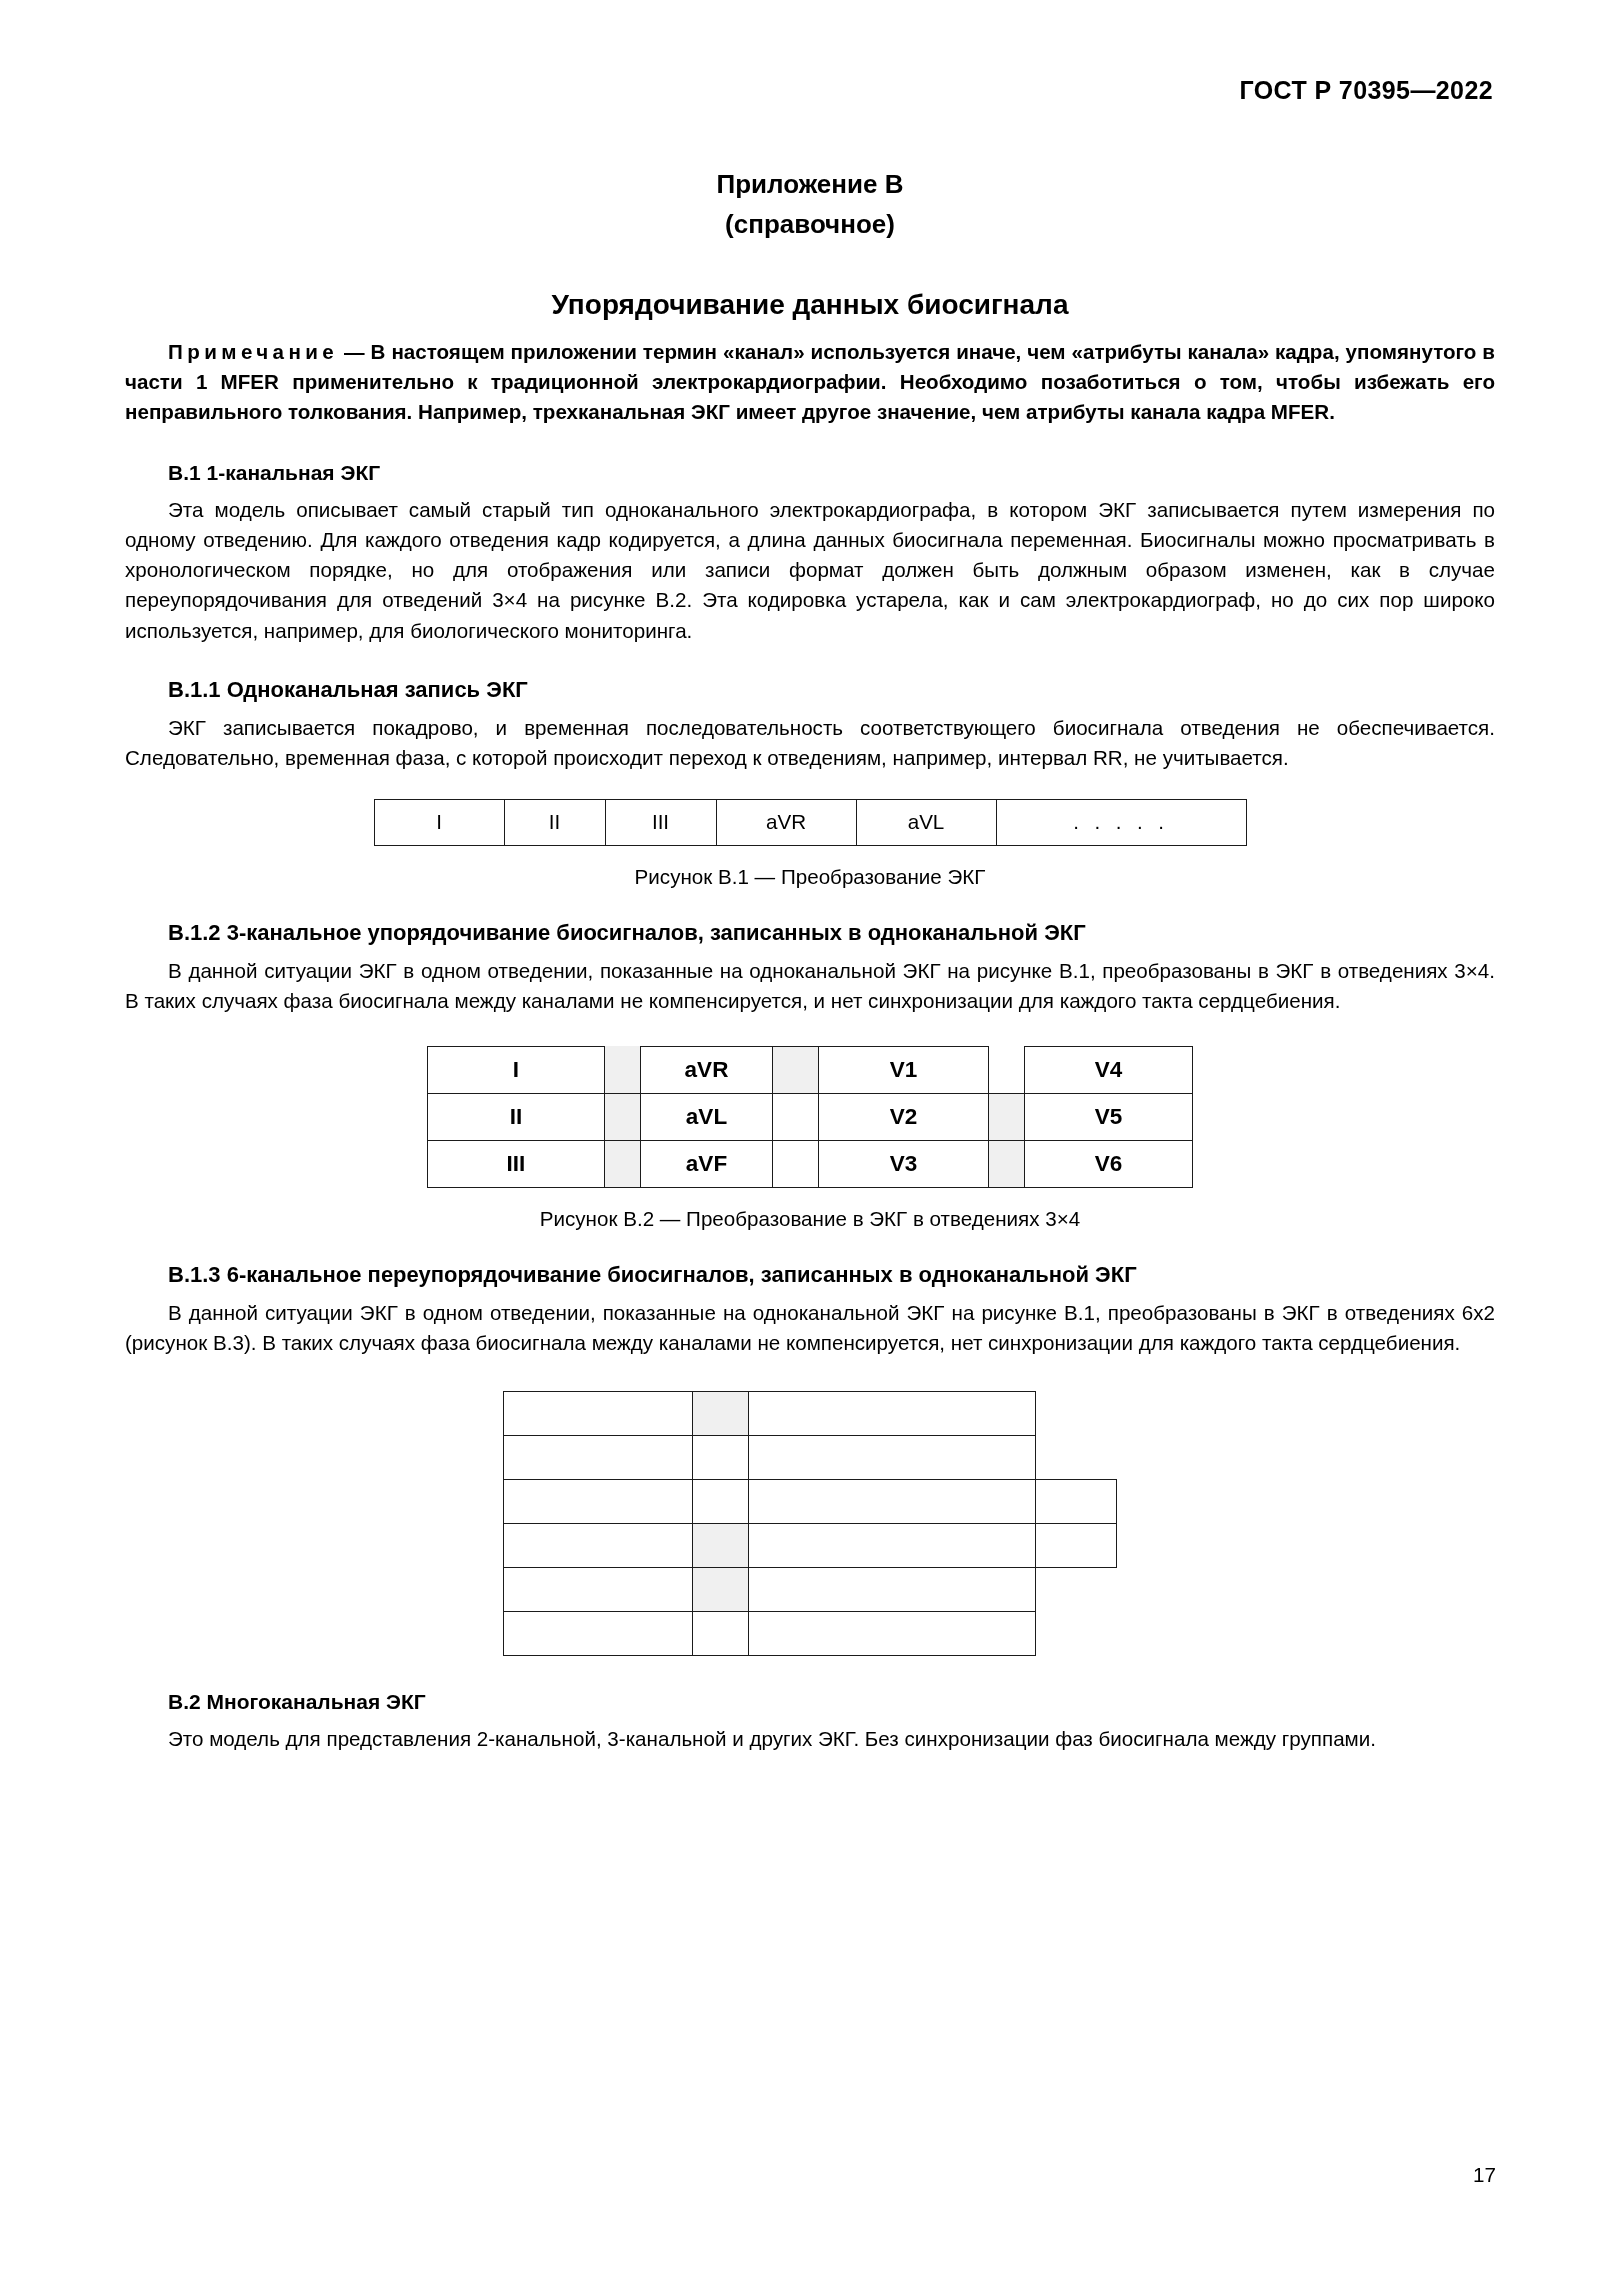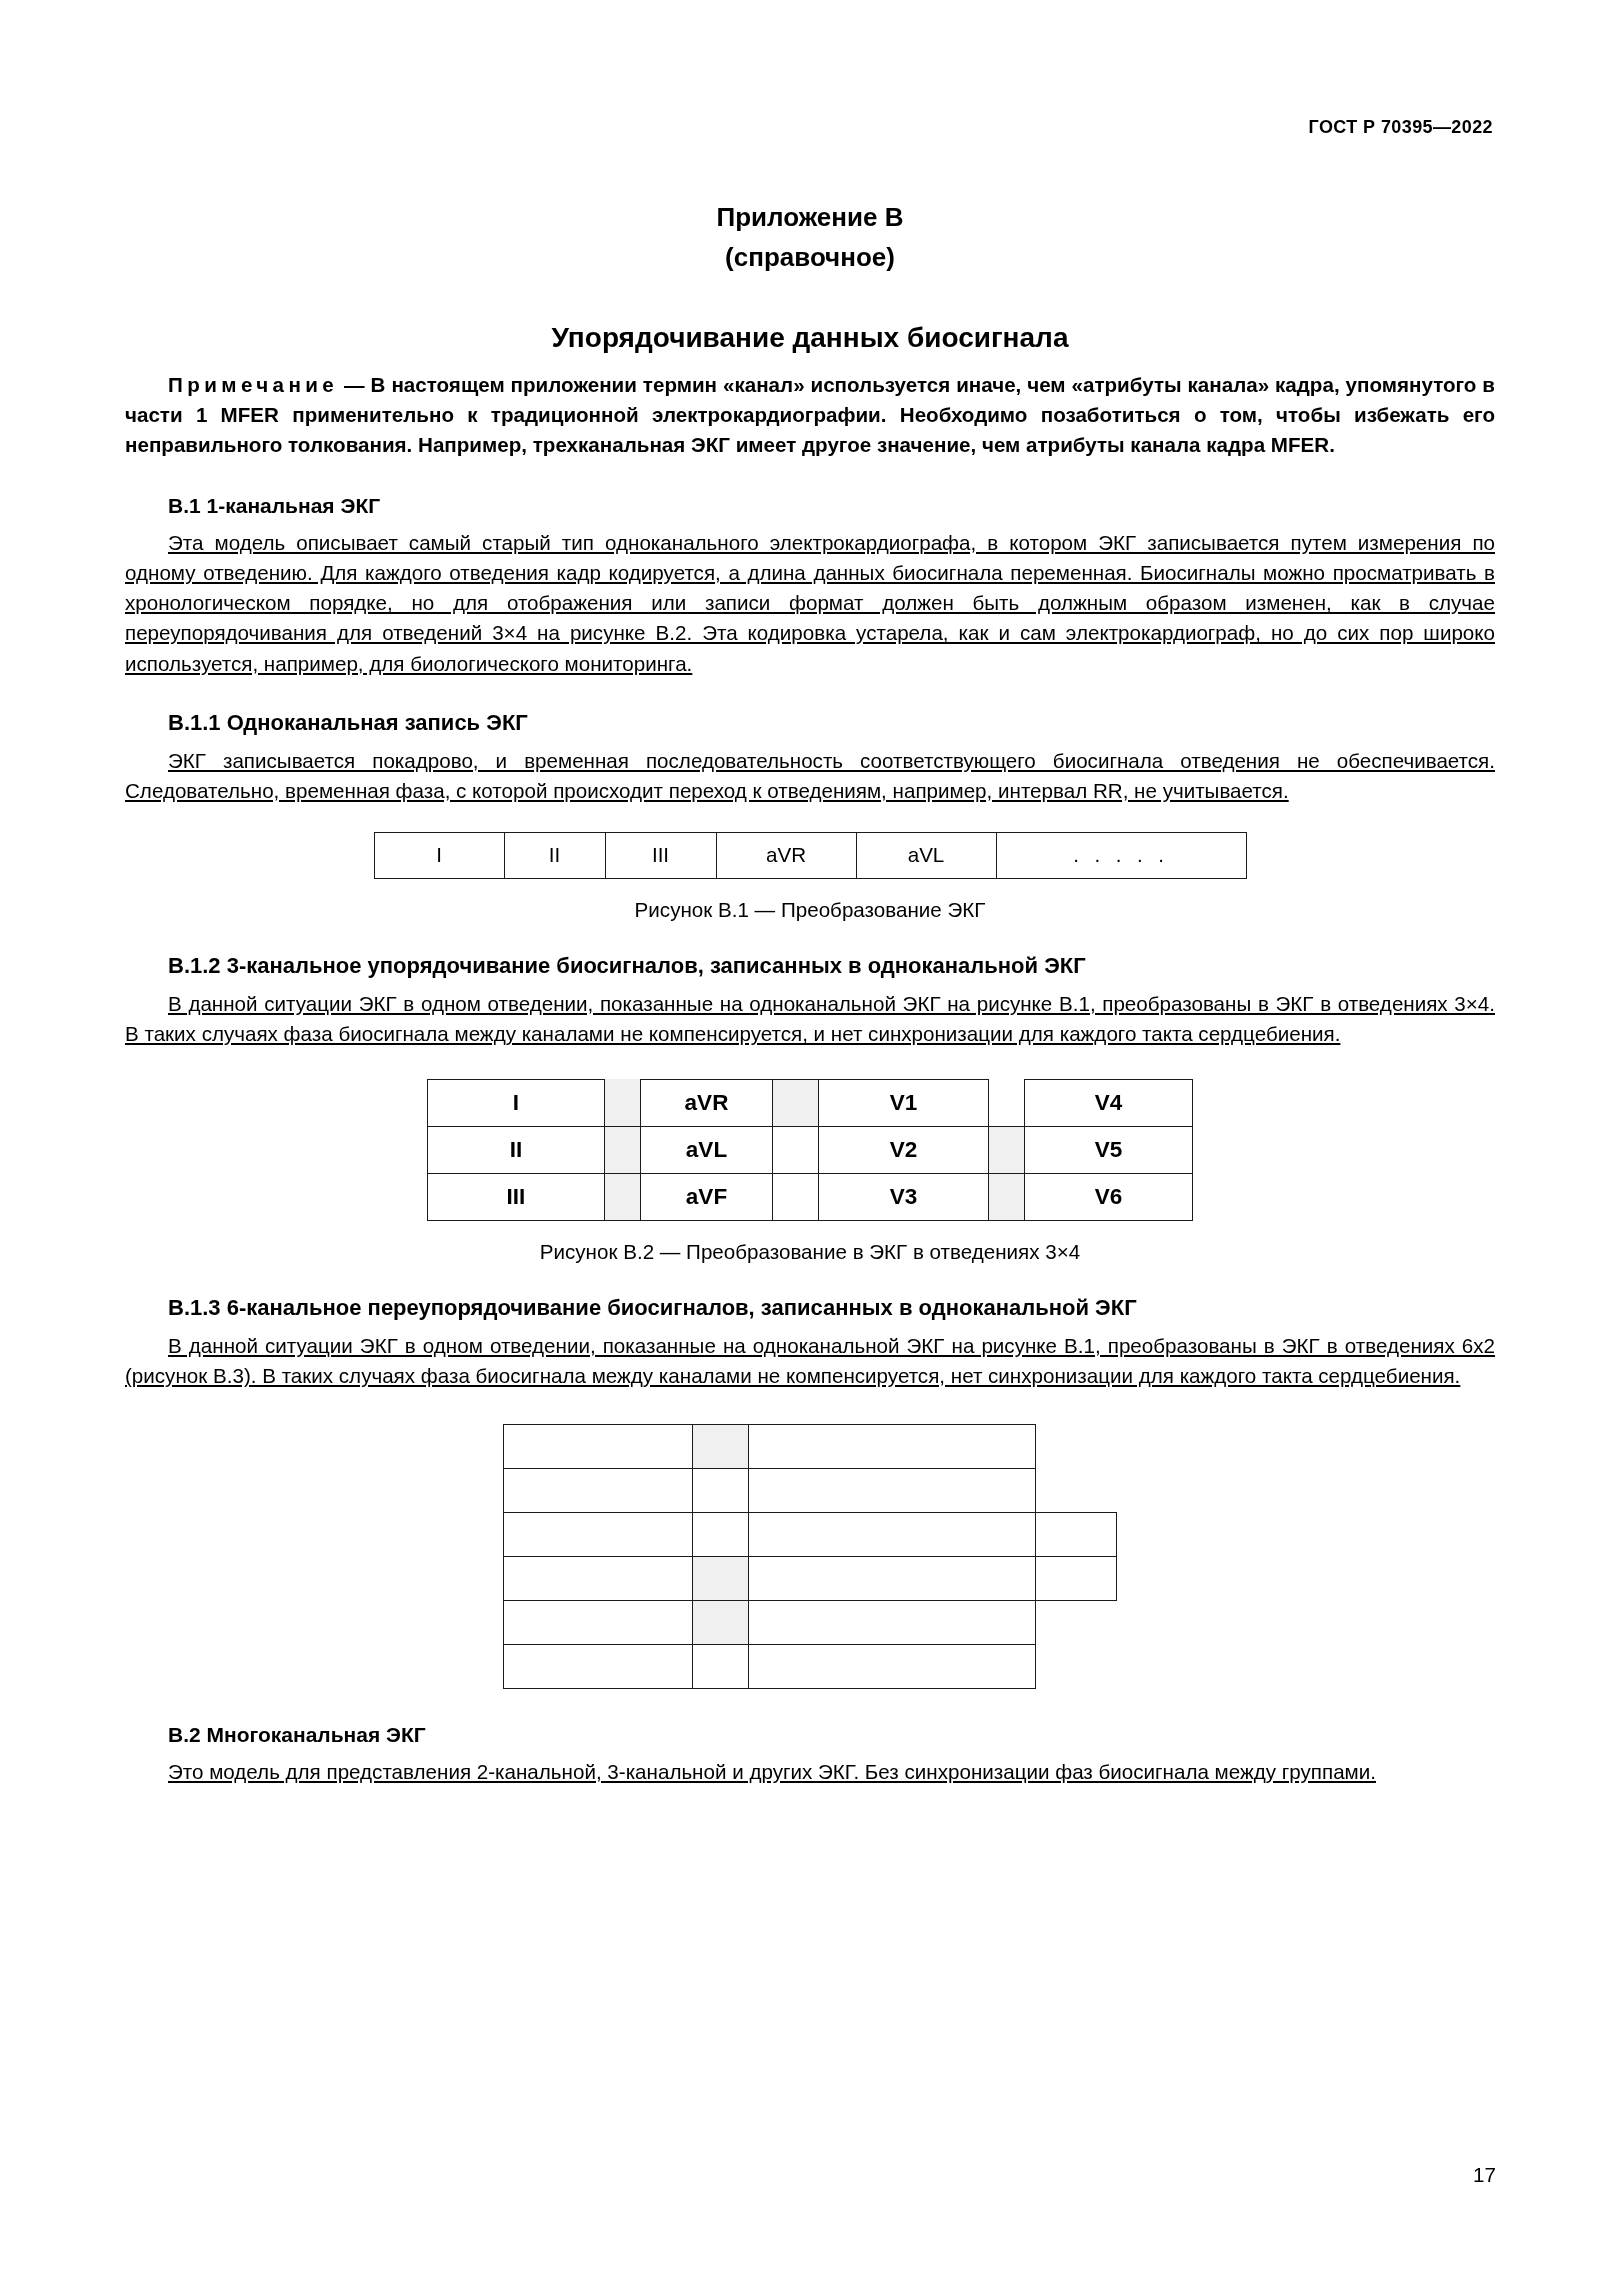--- a/index.html
+++ b/index.html
@@ -21,24 +21,24 @@
     overflow: hidden;
   }
   .content {
     position: absolute;
     left: 125px;
     top: 0;
     width: 1370px;
   }
   .header-std {
     text-align: right;
-    font-size: 18px;
+    font-size: 25px;
     font-weight: bold;
     letter-spacing: 0.4px;
-    margin-top: 117px;
+    margin-top: 76px;
     padding-right: 2px;
   }
   .annex-title {
     text-align: center;
     font-size: 26px;
     font-weight: bold;
     margin-top: 59px;
     line-height: 1.55;
   }
   .annex-title .sub {
@@ -60,21 +60,20 @@
     margin-top: 16px;
     text-indent: 43px;
     font-weight: bold;
   }
   .note .note-label {
     letter-spacing: 4.4px;
   }
   .para {
     text-indent: 43px;
     margin-top: 6.9px;
-    text-decoration: underline;
   }
   h3.h-num {
     font-size: 21px;
     font-weight: bold;
     margin: 31px 0 4.9px 0;
     text-indent: 43px;
     line-height: 1.4;
   }
   h4.h-num {
     font-size: 22px;

